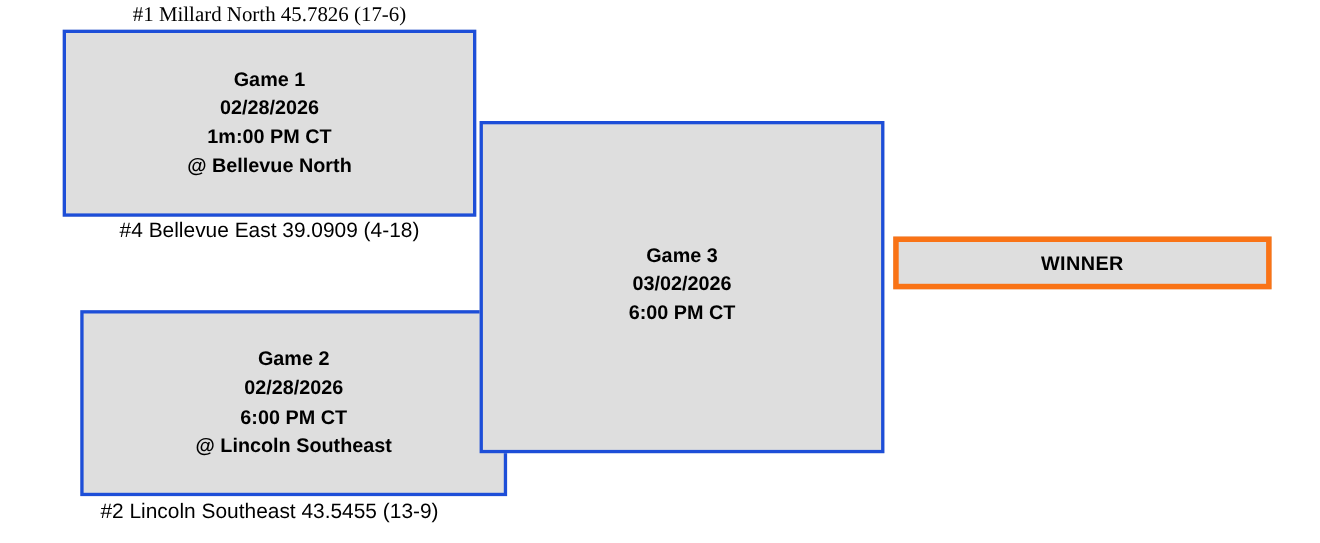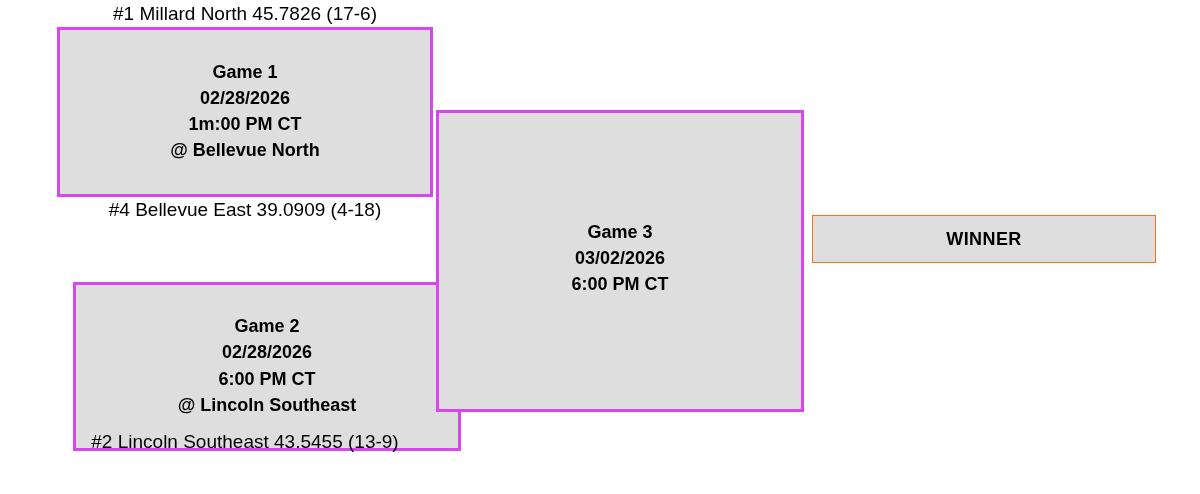--- a/index.html
+++ b/index.html
@@ -30,21 +30,21 @@
     white-space: nowrap;
     text-align: center;
     color: #000000;
   }
 
   
   .game-box {
     position: absolute;
     box-sizing: border-box;
     background: #dedede;
-    border: 3px solid #d946ef;
+    border: 3px solid #1d4ed8;
     display: flex;
     flex-direction: column;
     align-items: center;
     justify-content: center;
   }
 
   .game-text {
     font-size: 18px;
     font-weight: bold;
     line-height: 1.45;
@@ -60,41 +60,41 @@
   
   .game-box.final .game-text {
     margin-top: -6px;
   }
 
   
   .winner-box {
     position: absolute;
     box-sizing: border-box;
     background: #dedede;
-    border: 1px solid #f97316;
+    border: 5px solid #f97316;
     display: flex;
     align-items: center;
     justify-content: center;
   }
   .winner-text {
     font-size: 18px;
     font-weight: bold;
     line-height: 1;
     letter-spacing: 0.4px;
     white-space: nowrap;
   }
 
   
-  #label-top-1    { left: 57px;  top: 4px;   width: 376px; }
+  #label-top-1    { left: 57px;  top: 4px;   width: 376px; font-family: Liberation Serif, serif; }
   #box-game-1     { left: 57px;  top: 27px;  width: 376px; height: 170px; }
   #label-bottom-1 { left: 57px;  top: 200px; width: 376px; }
 
   #label-top-2    { left: 57px;  top: 258px; width: 376px; }
   #box-game-2     { left: 73px;  top: 282px; width: 388px; height: 169px; }
-  #label-bottom-2 { left: 57px;  top: 432px; width: 376px; }
+  #label-bottom-2 { left: 57px;  top: 456px; width: 376px; }
 
   #box-game-3     { left: 436px; top: 110px; width: 368px; height: 302px; }
 
   #box-winner     { left: 812px; top: 215px; width: 344px; height: 48px; }
 </style>
 </head>
 <body>
 
 <div id="bracket">
 

